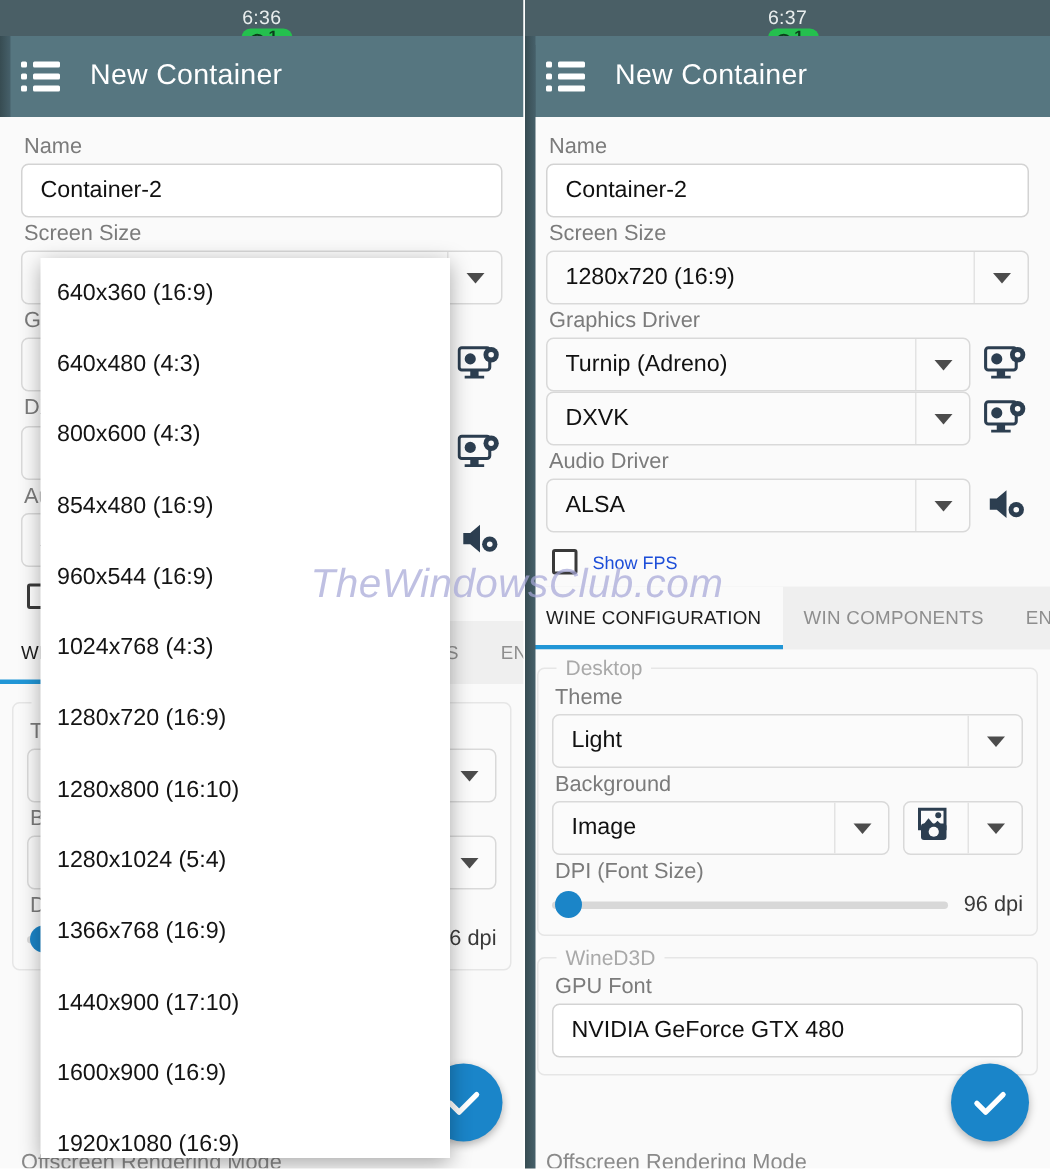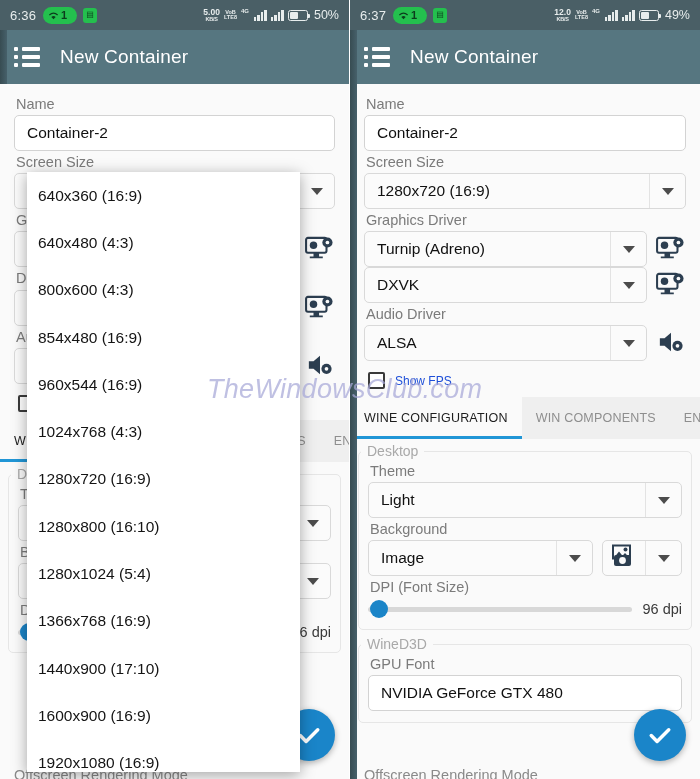--- a/index.html
+++ b/index.html
@@ -13,24 +13,24 @@
   .panel {
     width: 350px; height: 779px;
     position: relative;
     background: #fafafa;
     overflow: hidden;
   }
   .panel.left { border-right: 1px solid #ffffff; }
 
   
   .statusbar {
-    height: 30px; background: #4a5f66;
+    height: 24px; background: #4a5f66;
     display: flex; align-items: center;
     padding: 4px 10px; color: #e8eded;
-    font-size: 12.5px; position: relative;
+    font-size: 12.5px; position: relative; flex-direction: column;
   }
   .sb-time { font-size: 13px; letter-spacing: .2px; }
   .sb-pill {
     background: #24c04e; color: #0c3d1c;
     border-radius: 9px; height: 17px; min-width: 34px;
     display: inline-flex; align-items: center; gap: 2px;
     padding: 0 5px; margin-left: 7px;
     font-size: 11px; font-weight: bold;
   }
   .sb-pill .wifi-g { font-size: 10px; line-height: 1; }
@@ -135,21 +135,21 @@
     content:''; position: absolute; left: 0; right: 0; bottom: 0;
     height: 3px; background: #2196d6;
   }
 
   
   .group {
     border: 1px solid #e6e6e6; border-radius: 5px; margin: 12px 8px 0 8px;
     padding: 8px 9px 11px 9px; position: relative; background: #fafafa;
   }
   .group-title {
-    position: absolute; top: -9px; left: 2px; background: #fafafa;
+    position: absolute; top: -9px; left: 12px; background: #fafafa;
     padding: 0 6px; font-size: 14px; color: #a9a9a9;
   }
   .slider-row { display: flex; align-items: center; gap: 10px; margin-top: 5px; }
   .slider { flex: 1; height: 18px; position: relative; display: flex; align-items: center; }
   .slider .track { height: 5px; background: #d8d8d8; border-radius: 3px; width: 100%; }
   .slider .knob {
     position: absolute; left: 2px; width: 18px; height: 18px;
     background: #1b85c8; border-radius: 50%;
   }
   .slider-val { font-size: 14.5px; color: #3a3a3a; white-space: nowrap; }

